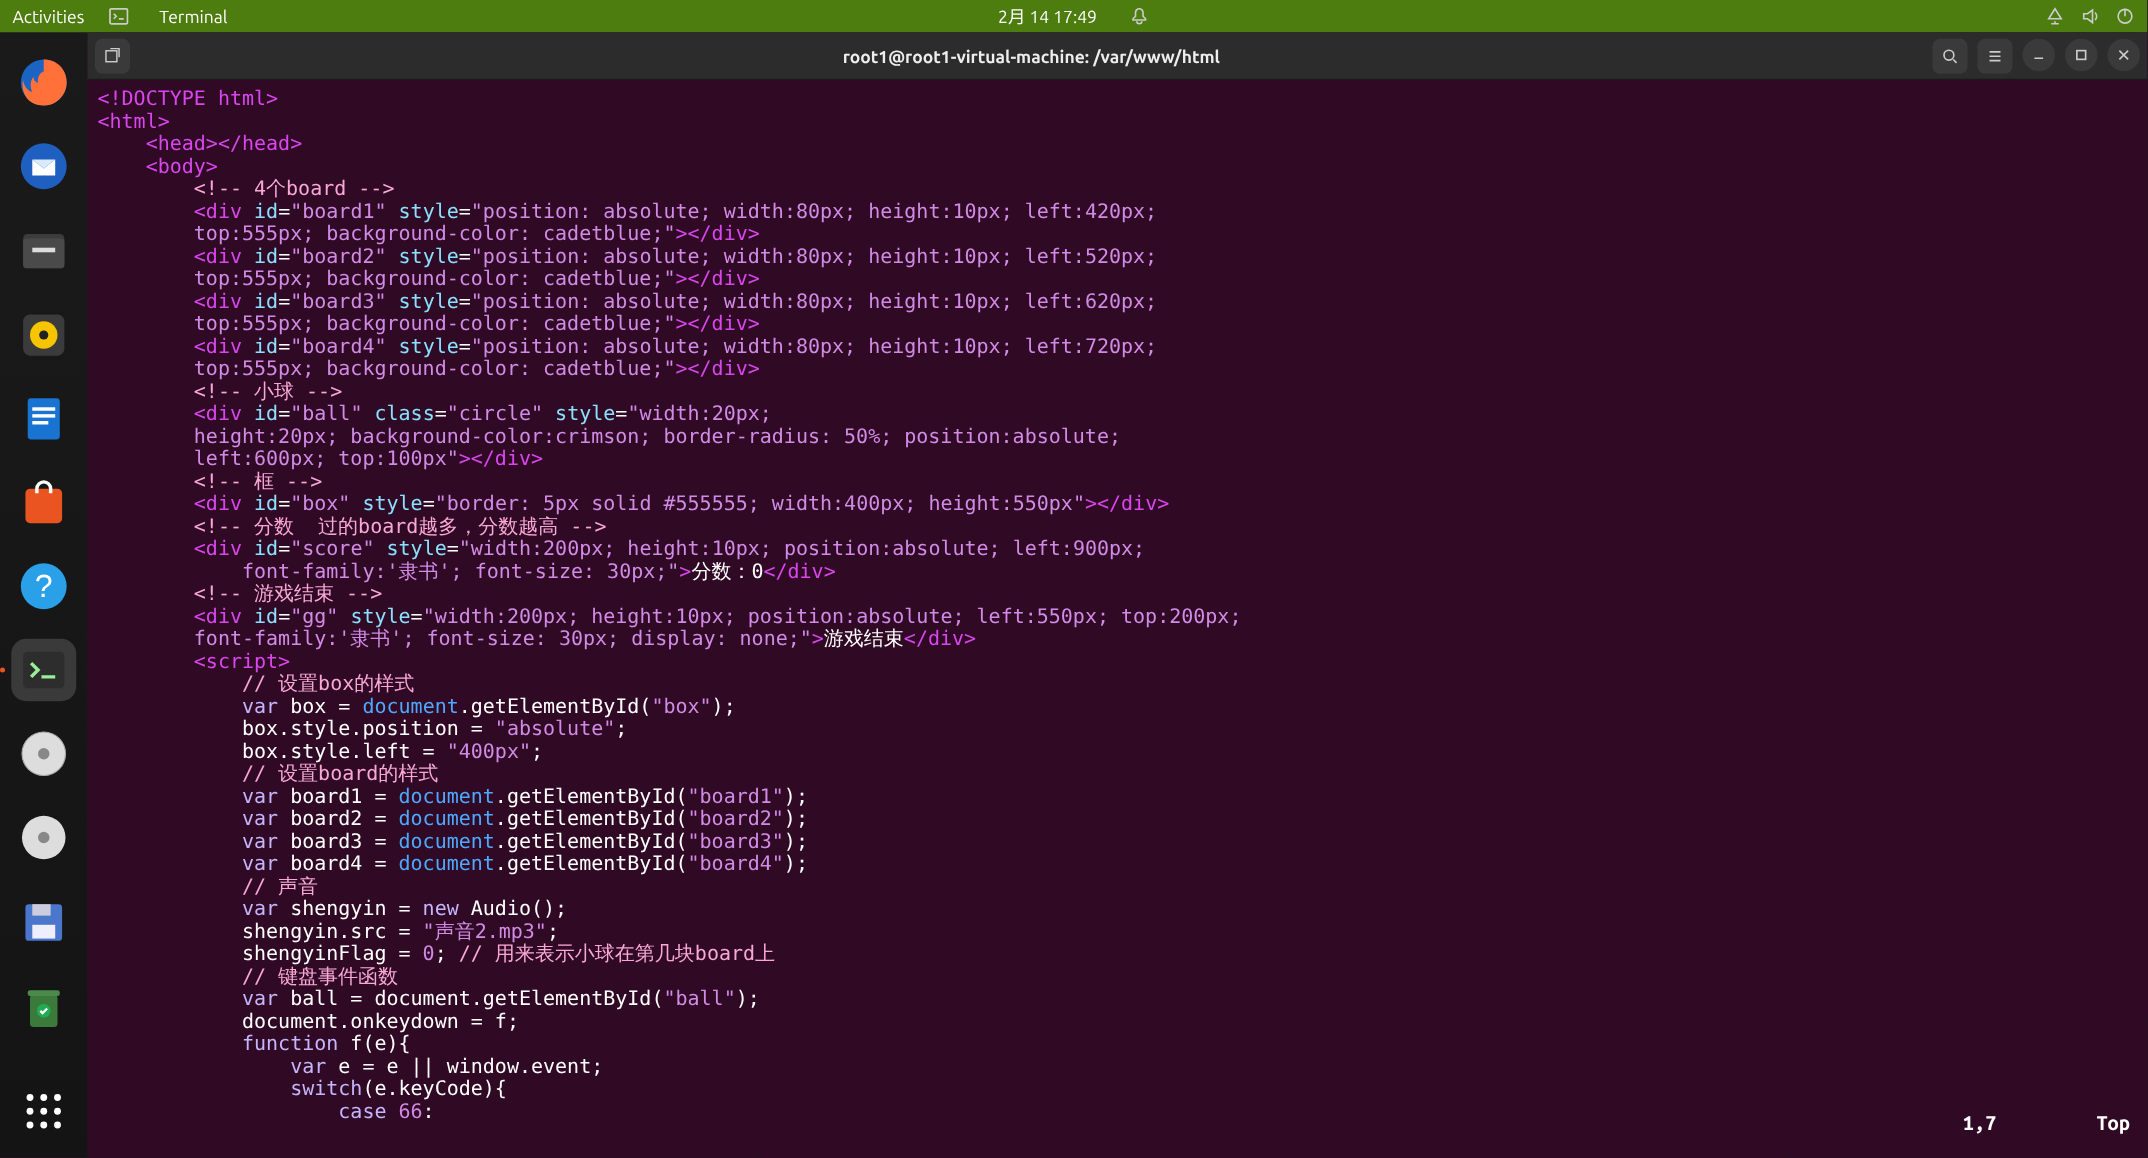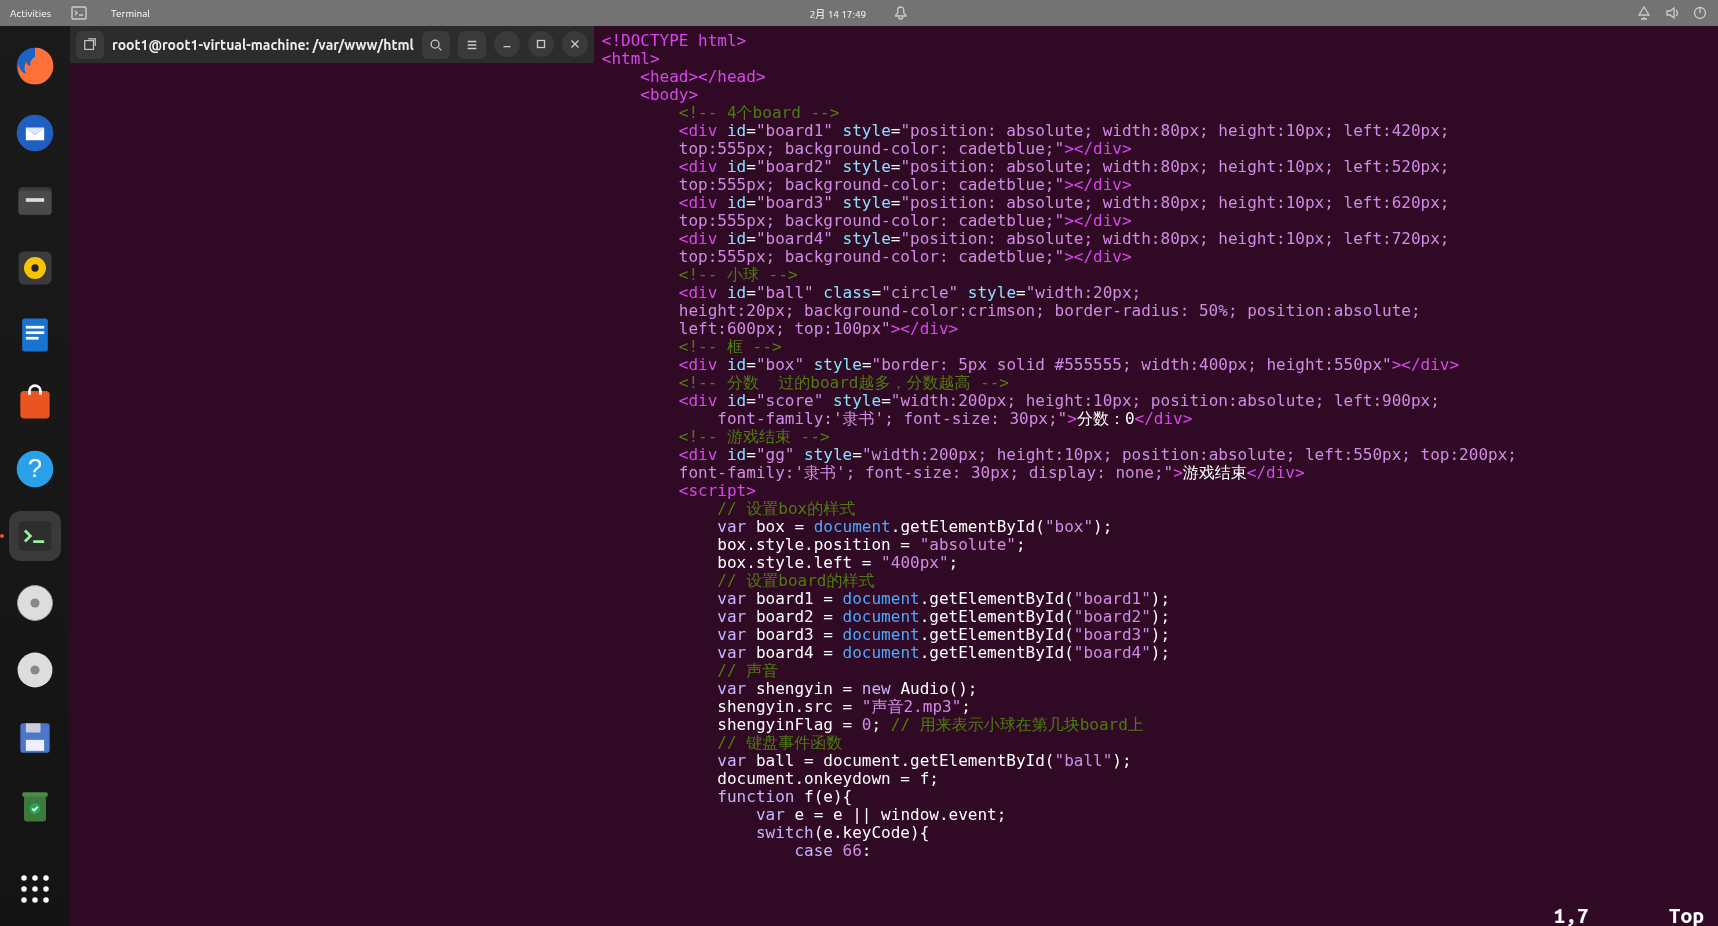--- a/index.html
+++ b/index.html
@@ -9,26 +9,26 @@
   background: #1a1a1a;
   font-family: "Ubuntu", "Noto Sans CJK SC", sans-serif;
   overflow: hidden;
   position: relative;
   color: #fff;
 }
 
 
 .top-panel {
   height: 26px;
-  background: #737373;
+  background: #4d7c0f;
   display: flex;
   align-items: center;
   justify-content: space-between;
   padding: 0 10px;
-  font-size: 10px;
+  font-size: 14px;
 }
 .top-panel .left { display: flex; gap: 20px; align-items: center; }
 .top-panel .left span, .top-panel .right span { cursor: pointer; }
 .top-panel .app-icon { display: inline-flex; align-items: center; gap: 24px; }
 .top-panel .center { position: absolute; left: 50%; transform: translateX(-50%); display: flex; align-items: center; gap: 26px; }
 .top-panel .right { display: flex; gap: 12px; align-items: center; }
 .panel-ico { width: 16px; height: 16px; fill: #ccc; }
 
 
 .dock {
@@ -71,21 +71,21 @@
 
 
 .term-window {
   position: absolute;
   left: 70px;
   top: 26px;
   right: 0;
   bottom: 0;
   background: #300a24;
   display: flex;
-  flex-direction: row;
+  flex-direction: column;
 }
 .titlebar {
   height: 38px;
   background: #2c2c2c;
   display: flex;
   align-items: center;
   padding: 0 6px;
   gap: 8px;
   border-bottom: 1px solid #1a1a1a;
 }
@@ -114,32 +114,32 @@
   color: #fff;
   overflow: hidden;
   position: relative;
 }
 .editor pre { white-space: pre; }
 
 
 .c-tag { color: #d946ef; }     
 .c-attr { color: #8ae0ff; }    
 .c-str { color: #d18be6; }     
-.c-cmt { color: #4d7c0f; }     
+.c-cmt { color: #f9a8d4; }     
 .c-key { color: #c4b5fd; }     
 .c-fn  { color: #4fa8ff; }     
 .c-num { color: #d18be6; }
 .c-txt { color: #ffffff; }
 
 .statusbar {
   position: absolute;
-  bottom: 2px;
+  bottom: 18px;
   right: 14px;
   font-family: "Ubuntu Mono", monospace;
-  font-size: 21px;
+  font-size: 16px;
   font-weight: bold;
   display: flex;
   gap: 80px;
 }
 </style>
 </head>
 <body>
 
 <div class="top-panel">
   <div class="left">

